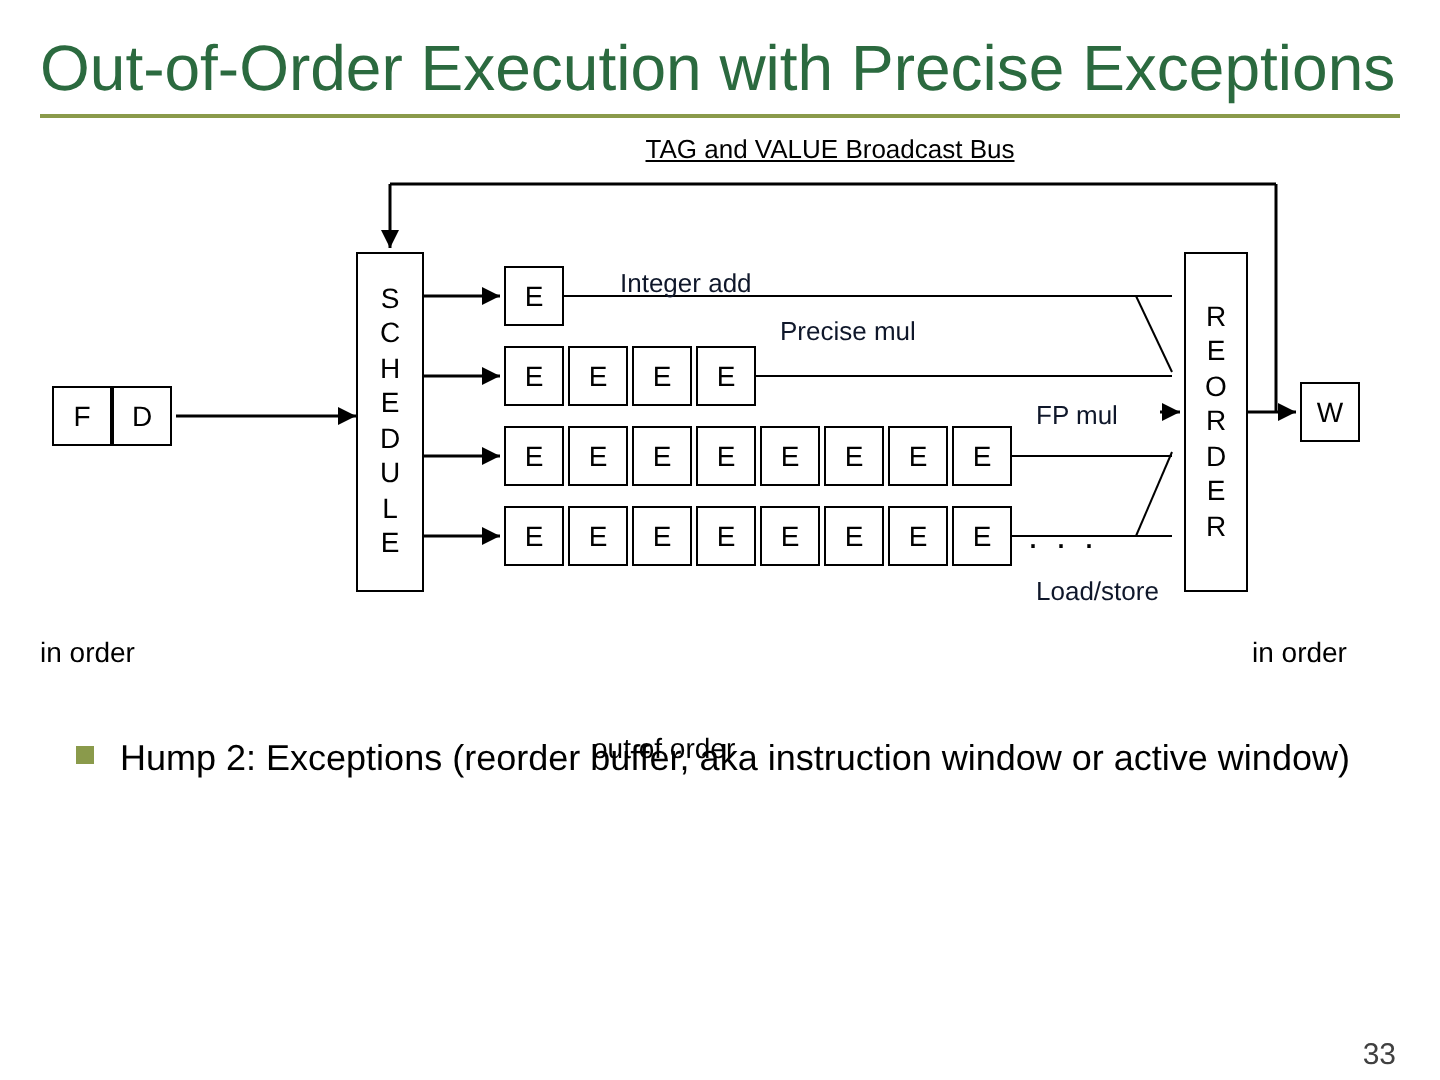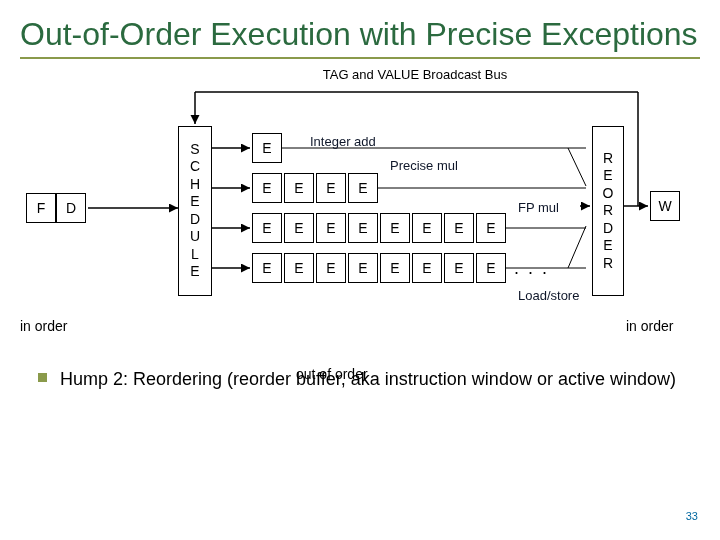--- a/index.html
+++ b/index.html
@@ -19,20 +19,21 @@
     border-bottom: 2px solid #8A9A4B;
     padding-bottom: 4px;
     margin-bottom: 8px;
   }
   .subtitle {
     font-size: 13px;
     color: #000;
     text-align: center;
     margin-left: 110px;
     margin-bottom: 4px;
+    text-decoration: underline;
   }
   .diagram {
     position: relative;
     width: 660px;
     height: 260px;
   }
   .box {
     position: absolute;
     border: 1.5px solid #000;
     background: #fff;
@@ -83,22 +84,22 @@
     line-height: 1.45;
   }
   .bullets li { list-style: none; position: relative; padding-left: 22px; margin-bottom: 4px;}
   .bullets li::before {
     content: "";
     position: absolute; left: 0; top: 7px;
     width: 9px; height: 9px; background: #8A9A4B;
   }
   .slide-num {
     position: absolute;
-    right: 22px; bottom: 18px;
-    font-size: 11px; color: #0369a1;
+    right: 22px; bottom: 4px;
+    font-size: 15px; color: #404040;
   }
   svg.wires {
     position: absolute;
     left: 0; top: 0;
     width: 660px; height: 260px;
     pointer-events: none;
   }
   .arrowhead { fill: #000; }
 </style>
 </head>
@@ -195,16 +196,16 @@
   </div>
 
   <div class="box e-cell" style="left:630px; top:105px;">W</div>
 
   <div class="phase-label" style="left:0px; top:232px;">in order</div>
   <div class="phase-label" style="left:276px; top:232px;margin-top:48px;">out of order</div>
   <div class="phase-label" style="left:606px; top:232px;">in order</div>
 </div>
 
 <ul class="bullets">
-  <li>Hump 2: Reordering (reorder buffer, aka instruction window or active window)</li>
+  <li>Hump 2: Exceptions (reorder buffer, aka instruction window or active window)</li>
 </ul>
 
 <div class="slide-num">33</div>
 
 </body></html>

